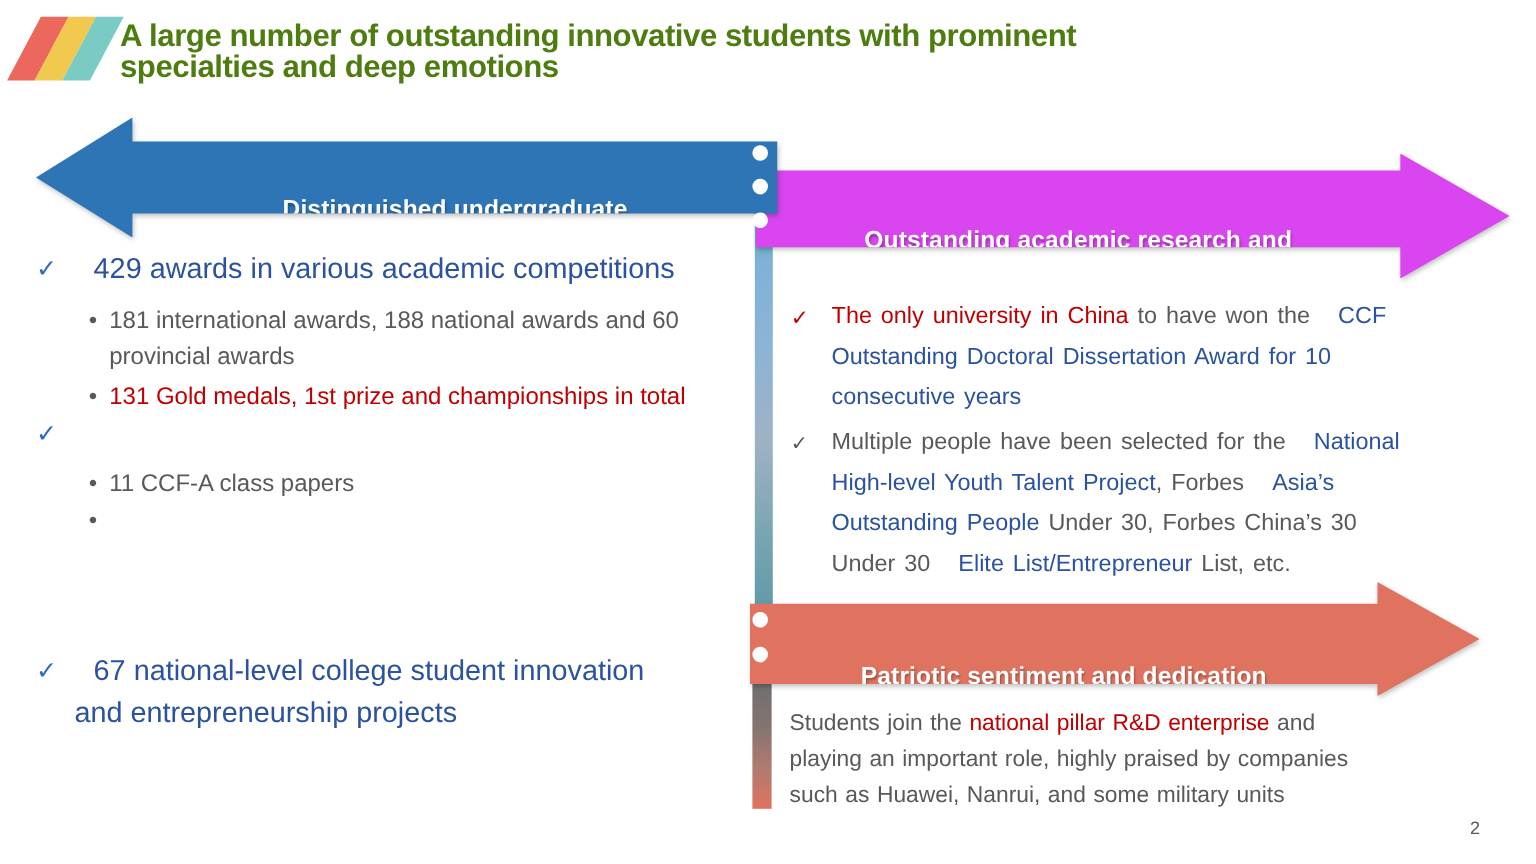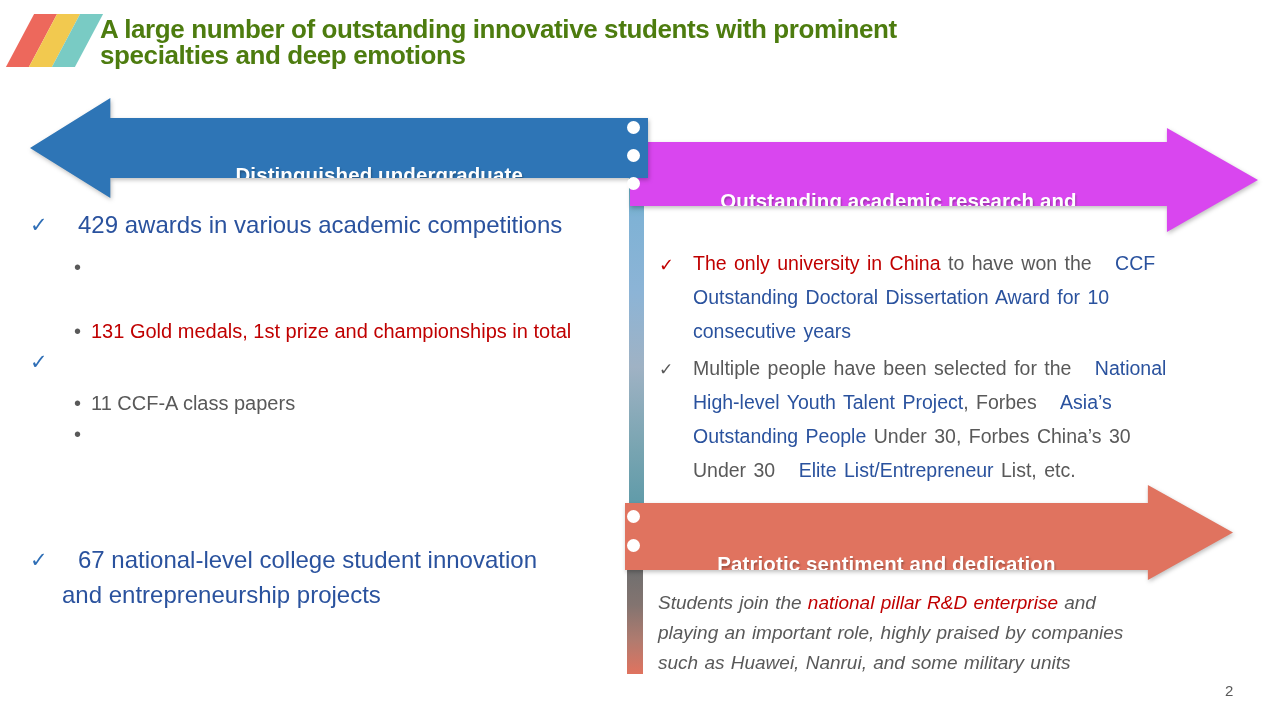--- a/index.html
+++ b/index.html
@@ -48,21 +48,21 @@
   .seg-blue{color:#2A529E;margin-left:16px;}
   .seg-red{color:#C00000;}
   .check{font-weight:bold;flex:0 0 auto;}
   .check.c-blue{color:#2E6EB6;font-size:21px;width:32px;}
   .check.c-red{color:#C00000;font-size:18px;width:34px;padding-top:2px;}
   .check.c-gray{color:#595959;font-size:17px;width:34px;padding-top:2px;}
   .bullet{color:#595959;width:17px;flex:0 0 auto;font-size:20px;}
   .lc-head{font-size:24px;line-height:32px;}
   .lc-sub{font-size:20px;line-height:30px;}
   .rc-item{font-size:19.5px;line-height:34px;word-spacing:2px;}
-  .rc-para{font-size:19px;line-height:30px;word-spacing:1px;font-style:italic;}
+  .rc-para{font-size:19px;line-height:30px;word-spacing:1px;}
   .page-num{left:1225px;top:682px;font-size:15px;color:#595959;}
 </style>
 </head>
 <body>
 
 <div class="abs stripe s1"></div>
 <div class="abs stripe s2"></div>
 <div class="abs stripe s3"></div>
 
 <div class="abs slide-title">A large number of outstanding innovative students with prominent
@@ -95,20 +95,22 @@
 <div class="abs dot" style="top:177px;"></div>
 <div class="abs dot" style="top:510px;"></div>
 <div class="abs dot" style="top:539px;"></div>
 
 <div class="abs row lc-head" style="left:30px;top:209px;width:600px;">
   <span class="check c-blue">✓</span>
   <span class="rich"><span class="seg-blue">429 awards in various academic competitions</span></span>
 </div>
 <div class="abs row lc-sub" style="left:74px;top:252px;width:570px;">
   <span class="bullet">•</span>
+  <span class="rich"><span class="seg-gray">181 international awards, 188 national awards and 60
+provincial awards</span></span>
 </div>
 <div class="abs row lc-sub" style="left:74px;top:316px;width:570px;">
   <span class="bullet">•</span>
   <span class="rich"><span class="seg-red">131 Gold medals, 1st prize and championships in total</span></span>
 </div>
 <div class="abs row lc-head" style="left:30px;top:346px;width:600px;">
   <span class="check c-blue">✓</span>
 </div>
 <div class="abs row lc-sub" style="left:74px;top:388px;width:570px;">
   <span class="bullet">•</span>

